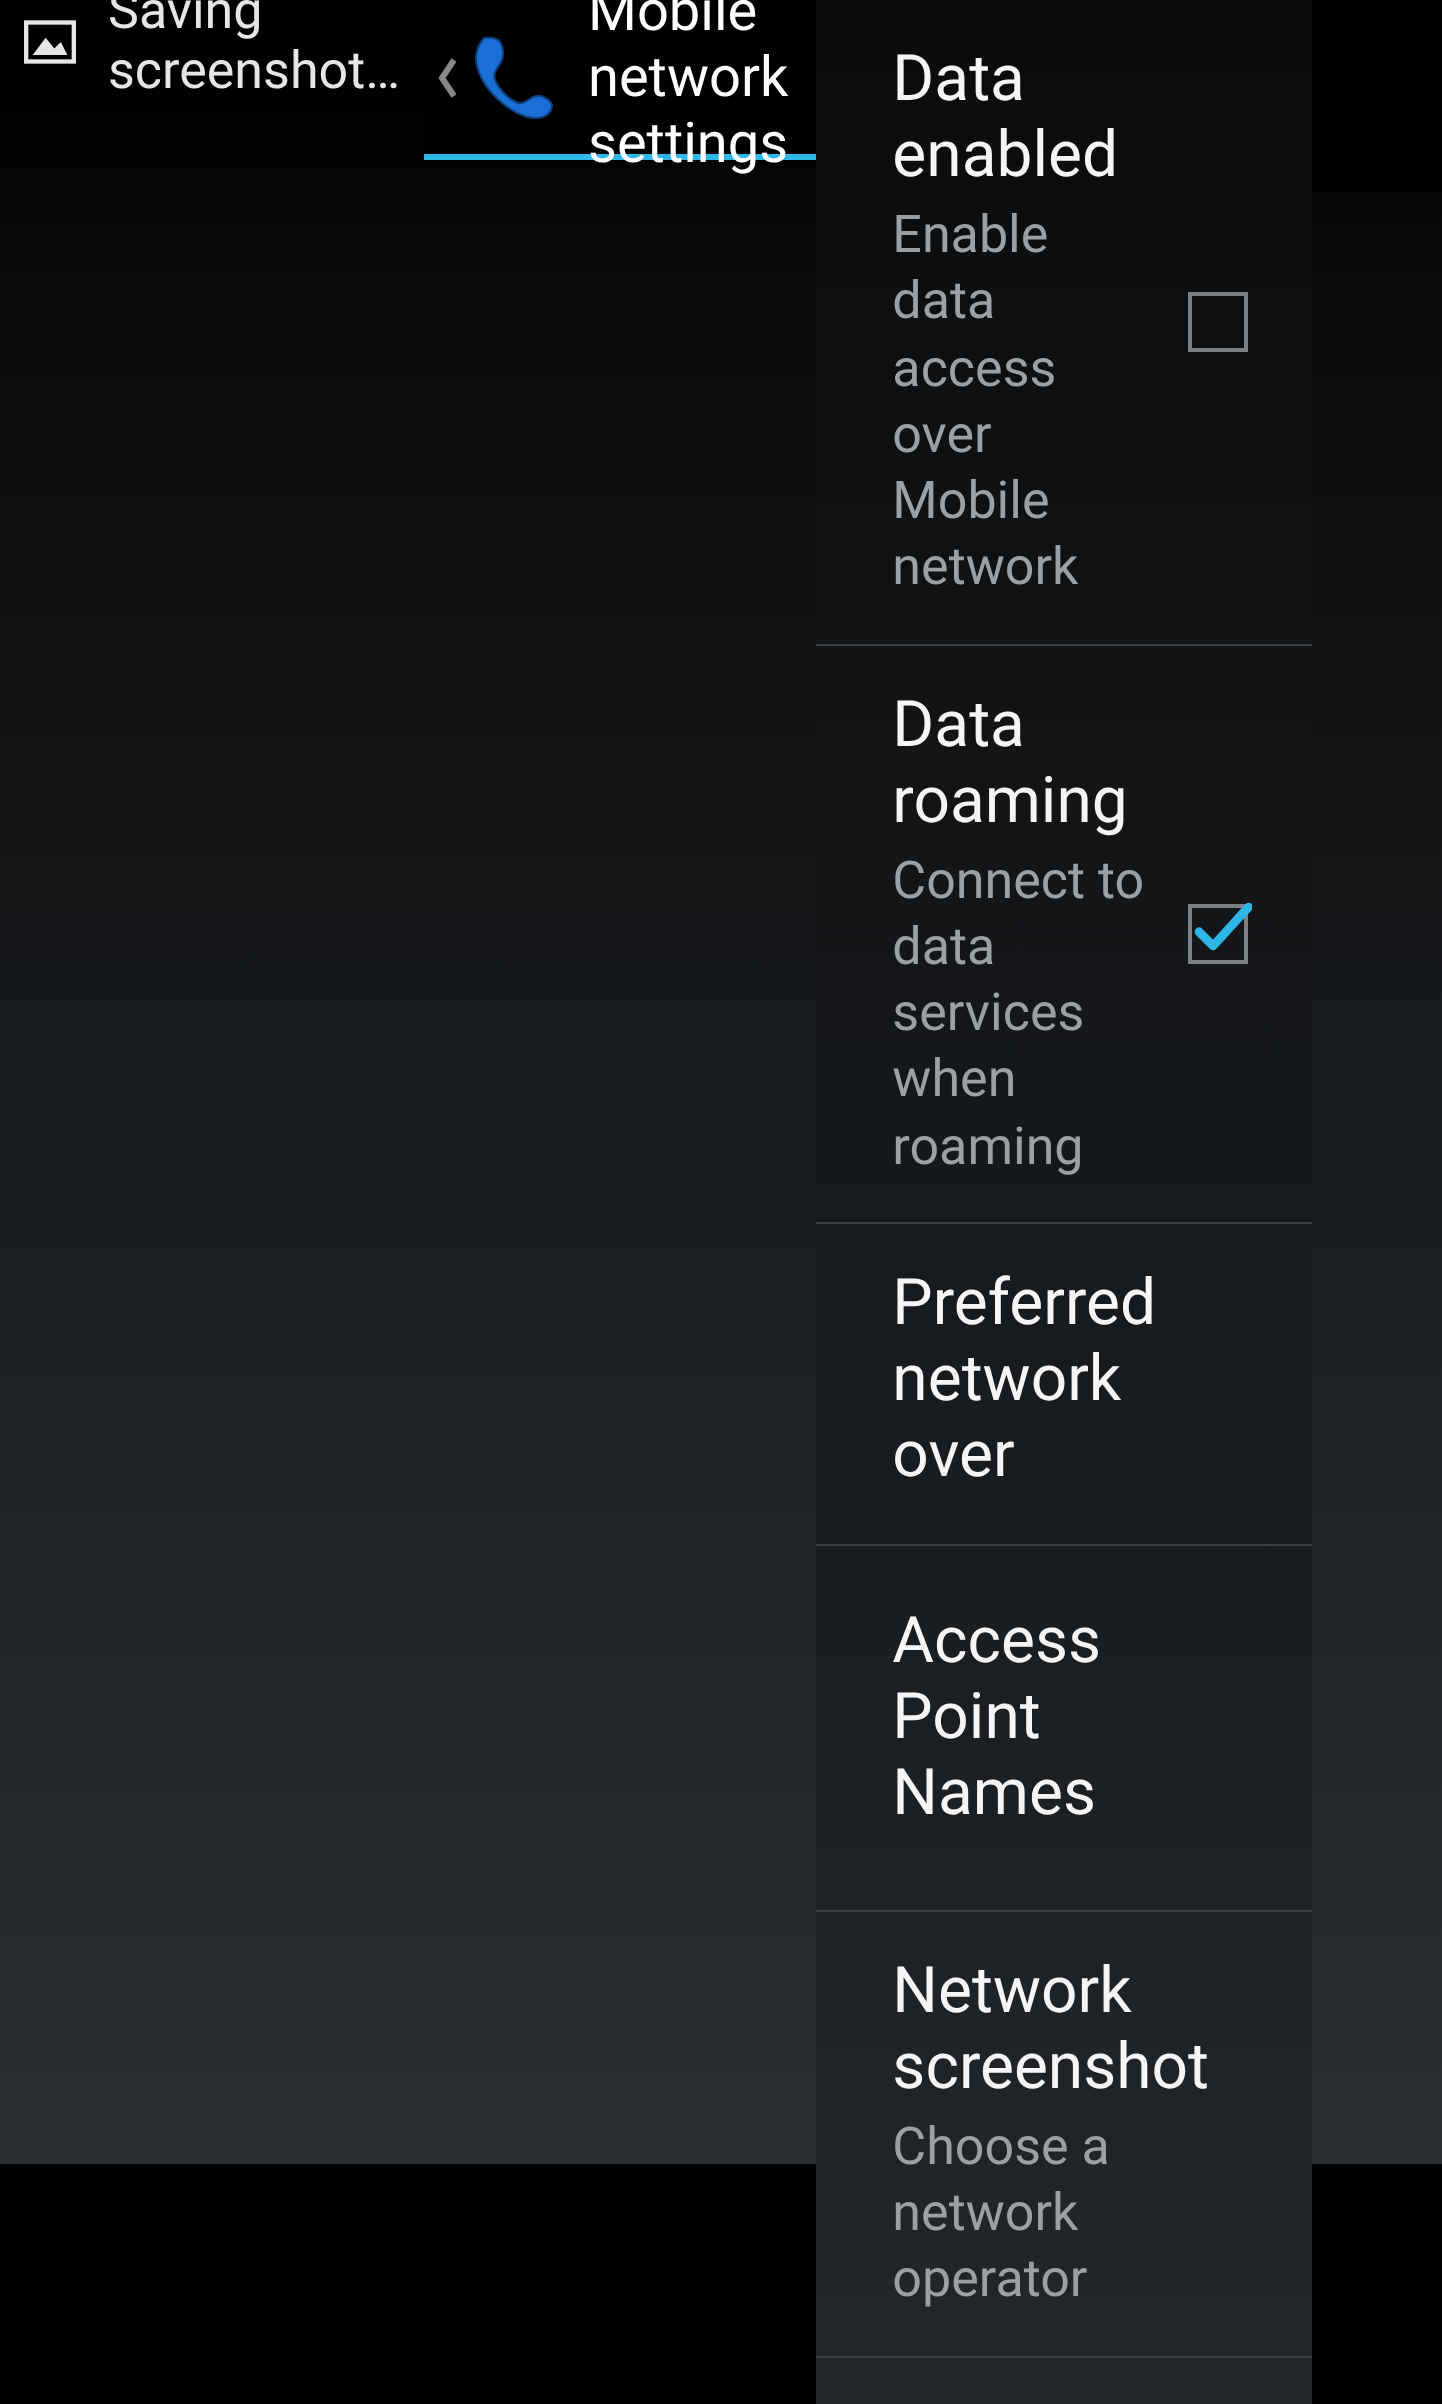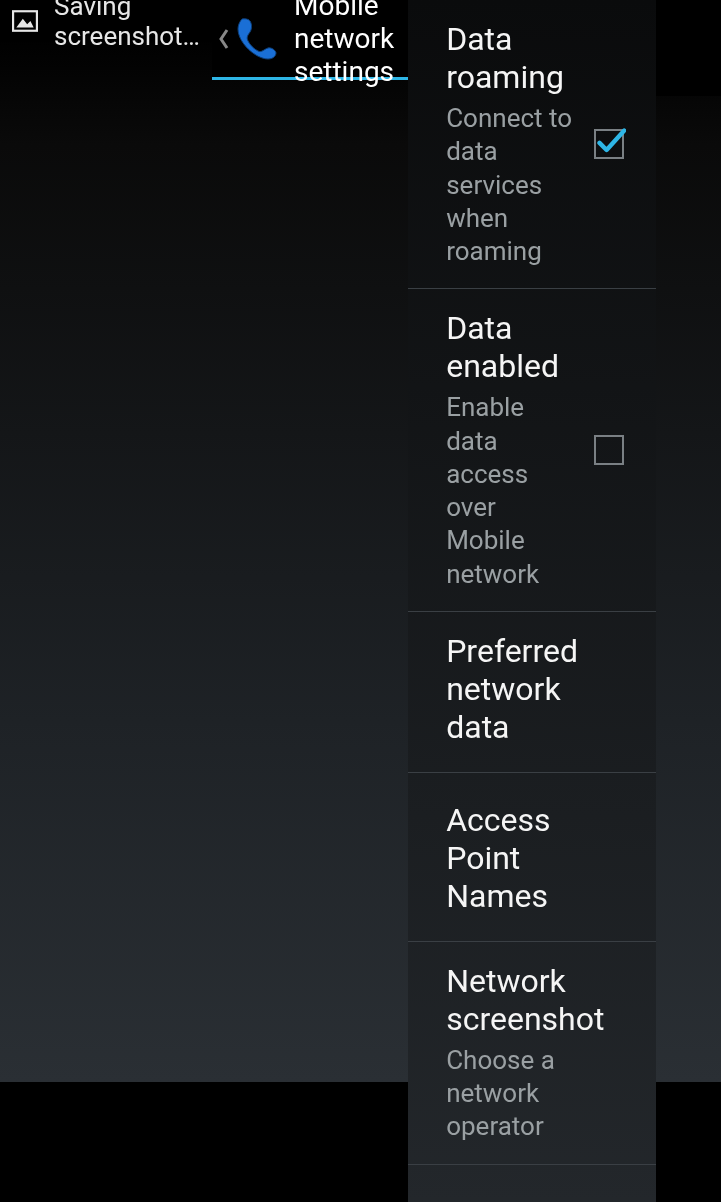--- a/index.html
+++ b/index.html
@@ -92,45 +92,45 @@
         <path d="M10 4 C10 4 16 3 18 6 C20 9 20 14 18 17 C16 20 14 22 16 26 C18 30 22 34 26 36 C30 38 32 34 36 33 C40 32 44 36 44 38 C44 40 42 44 36 44 C24 44 6 28 6 14 C6 8 10 4 10 4 Z" fill="none" stroke="#0d3f7a" stroke-width="1"></path>
       </svg>
     </span>
     <span class="actionbar-title">Mobile network settings</span>
   </div>
 
   <div class="list">
 
     <div class="row">
       <div class="texts">
+        <div class="title">Data enabled</div>
+        <div class="subtitle">Enable data access over Mobile network</div>
+      </div>
+      <div class="checkbox"></div>
+    </div>
+
+    <div class="row">
+      <div class="texts">
         <div class="title">Data roaming</div>
         <div class="subtitle">Connect to data services when roaming</div>
       </div>
       <div class="checkbox">
         <svg class="checkmark-svg" viewBox="0 0 34 34">
           <polyline points="4,18 12,26 32,4" fill="none" stroke="#2eb6e6" stroke-width="5" stroke-linecap="round" stroke-linejoin="round"></polyline>
         </svg>
       </div>
     </div>
 
     <div class="row">
       <div class="texts">
-        <div class="title">Data enabled</div>
-        <div class="subtitle">Enable data access over Mobile network</div>
-      </div>
-      <div class="checkbox"></div>
-    </div>
-
-    <div class="row">
-      <div class="texts">
-        <div class="title">Preferred network data</div>
+        <div class="title">Preferred network over</div>
       </div>
     </div>
 
-    <div class="row" style="padding-top:28px;padding-bottom:26px;">
+    <div class="row" style="padding-top:28px;padding-bottom:40px;">
       <div class="texts">
         <div class="title" style="margin-bottom:0;">Access Point Names</div>
       </div>
     </div>
 
     <div class="row">
       <div class="texts">
         <div class="title">Network screenshot</div>
         <div class="subtitle">Choose a network operator</div>
       </div>

